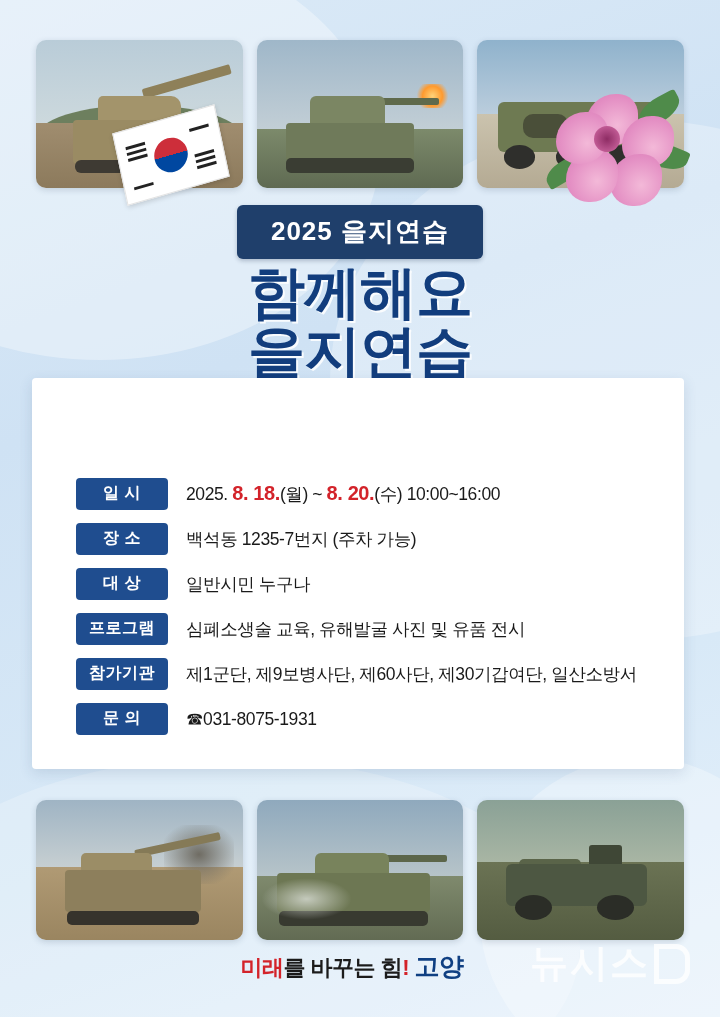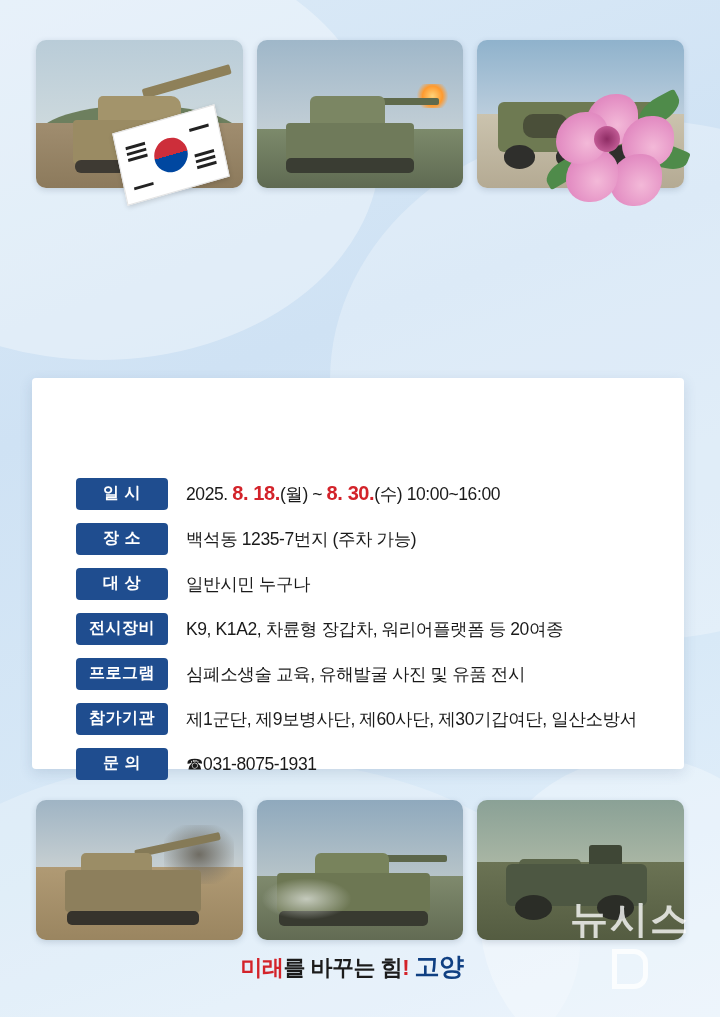--- a/index.html
+++ b/index.html
@@ -271,21 +271,20 @@
     position: absolute;
     right: 30px;
     bottom: 28px;
     font-size: 38px;
     font-weight: bold;
     color: rgba(255,255,255,0.78);
     letter-spacing: 2px;
     display: flex;
     align-items: center;
     gap: 4px;
-    flex-direction: column;
   }
   .newsis .dbox {
     display: inline-block;
     width: 26px; height: 30px;
     border: 5px solid rgba(255,255,255,0.78);
     border-radius: 0 14px 14px 0;
   }
 </style>
 </head>
 <body>
@@ -320,20 +319,28 @@
         <div class="ground"></div>
       <div class="veh body"></div>
         <div class="cam1"></div>
         <div class="cam2"></div>
       <div class="w1"></div>
         <div class="w2"></div>
         <div class="w3"></div>
     </div>
   </div>
 
+  <div class="title-area">
+    <div class="badge-2025">2025 을지연습</div>
+    <div class="headline">
+      <div>함께해요</div>
+      <div>을지연습</div>
+    </div>
+    <div class="subbar">안보·안전 체험장 운영</div>
+  </div>
 
   <div class="flag">
     <div class="circle"></div>
     <div class="bar b1"></div>
       <div class="bar b2"></div>
       <div class="bar b3"></div>
     <div class="bar b4"></div>
       <div class="bar b5"></div>
       <div class="bar b6"></div>
     <div class="bar b7"></div>
@@ -350,37 +357,33 @@
     <div class="petal pt4"></div>
       <div class="petal pt5"></div>
     <div class="core"></div>
   </div>
 
   <div class="card">
     <div class="info-list">
 
       <div class="info-row">
         <div class="info-label">일 시</div>
-        <div class="info-value"><span>2025. </span><span class="em">8. 18.</span><span>(월) ~ </span><span class="em">8. 30.</span><span>(수) 10:00~16:00</span></div>
+        <div class="info-value"><span>2025. </span><span class="em">8. 18.</span><span>(월) ~ </span><span class="em">8. 20.</span><span>(수) 10:00~16:00</span></div>
       </div>
 
       <div class="info-row">
         <div class="info-label">장 소</div>
         <div class="info-value">백석동 1235-7번지 (주차 가능)</div>
       </div>
 
       <div class="info-row">
         <div class="info-label">대 상</div>
         <div class="info-value">일반시민 누구나</div>
       </div>
 
-      <div class="info-row">
-        <div class="info-label">전시장비</div>
-        <div class="info-value">K9, K1A2, 차륜형 장갑차, 워리어플랫폼 등 20여종</div>
-      </div>
 
       <div class="info-row">
         <div class="info-label">프로그램</div>
         <div class="info-value">심폐소생술 교육, 유해발굴 사진 및 유품 전시</div>
       </div>
 
       <div class="info-row">
         <div class="info-label">참가기관</div>
         <div class="info-value">제1군단, 제9보병사단, 제60사단, 제30기갑여단, 일산소방서</div>
       </div>

